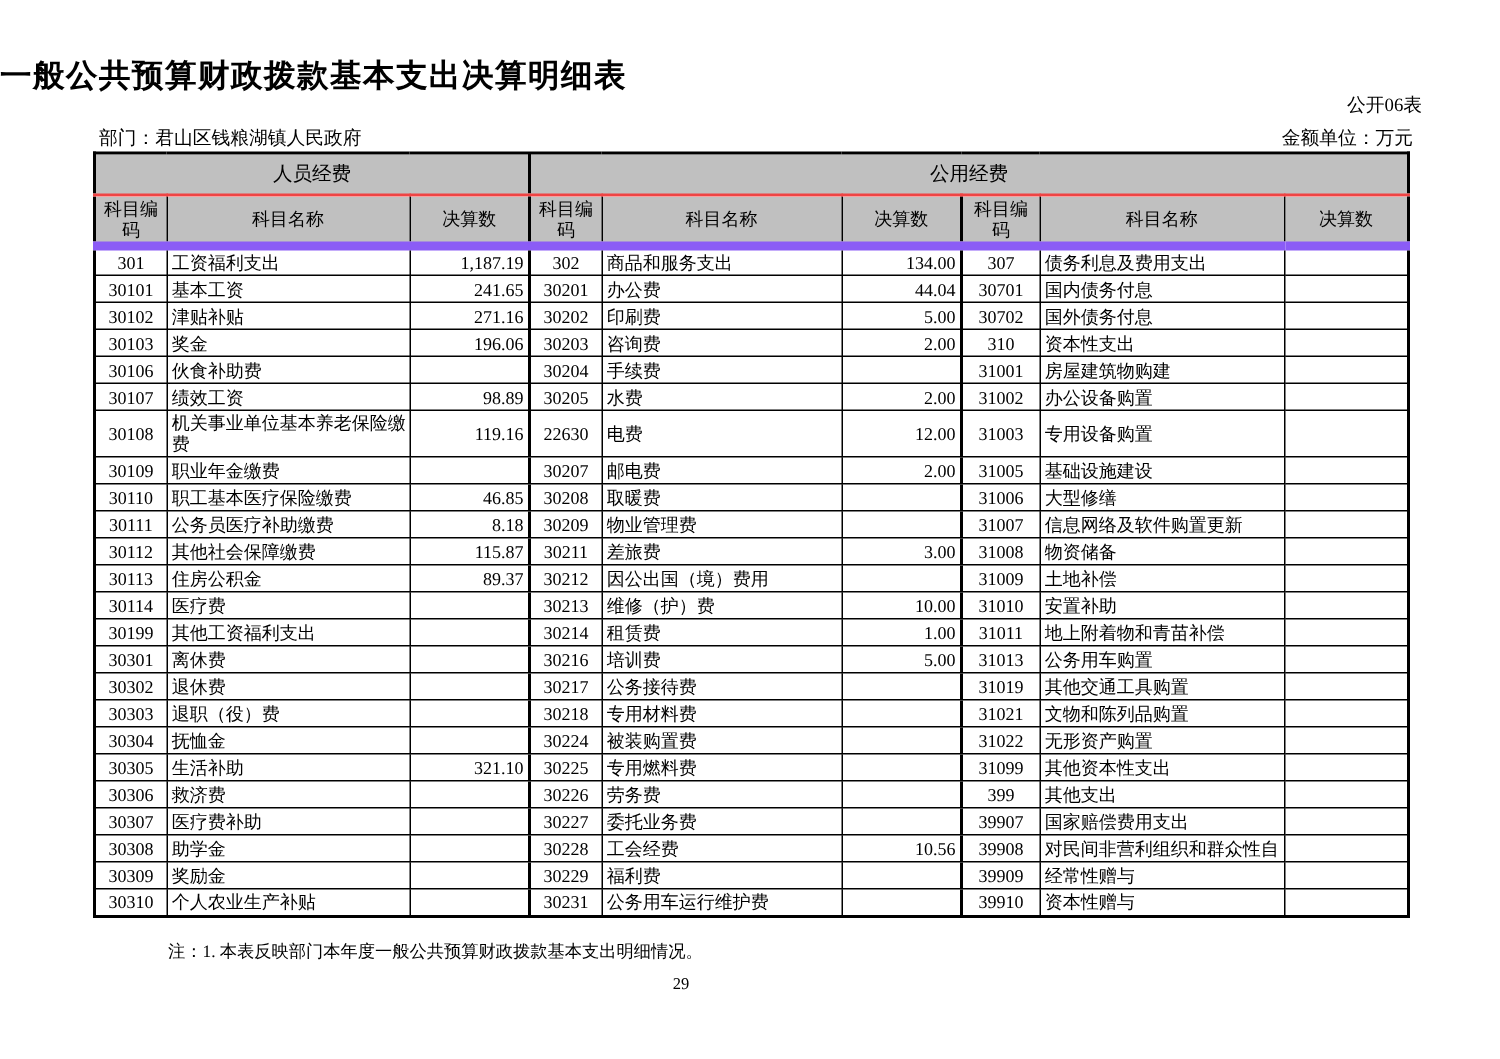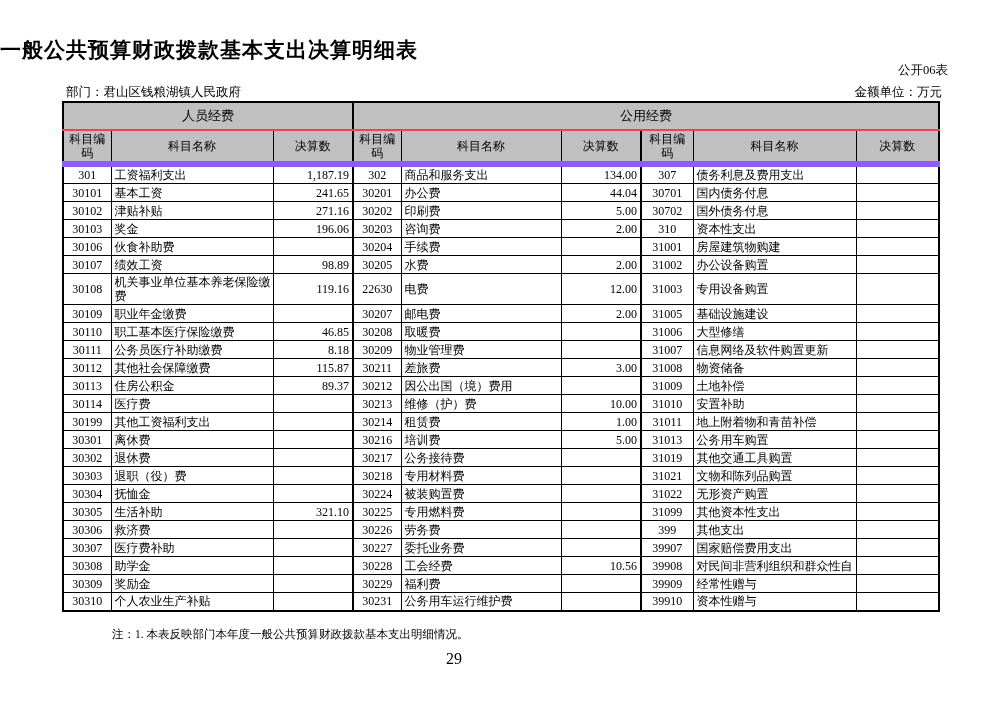--- a/index.html
+++ b/index.html
@@ -38,21 +38,21 @@
   td.code { text-align:center; }
   td.name { text-align:left; padding-left:3px; }
   td.name.ind { }
   td.name.clip { white-space:nowrap; }
   td.val { text-align:right; padding-right:3px; }
   .gsep { border-left-width:2px !important; }
   .footnote {
     position:absolute; top:627px; left:64px; font-size:11.5px;margin-left:48px;
   }
   .page-number {
-    position:absolute; top:650px; left:0; width:908px; text-align:center; font-size:16px;
+    position:absolute; top:650px; left:0; width:908px; text-align:center; font-size:11px;
   }
 </style>
 </head>
 <body style="background: rgb(255, 255, 255);">
 
 <div class="page-title">一般公共预算财政拨款基本支出决算明细表</div>
 <div class="doc-tag">公开06表</div>
 
 <div class="meta-row">
   <span>部门：君山区钱粮湖镇人民政府</span>

